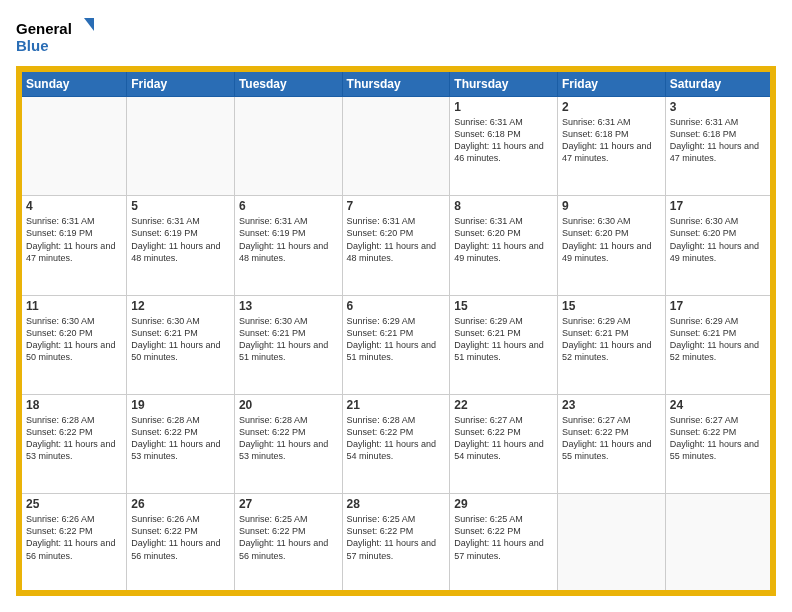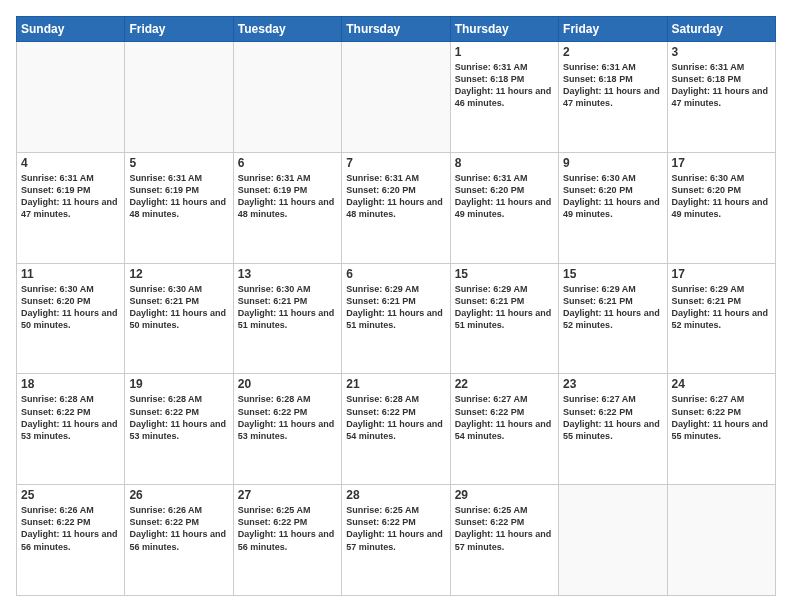--- a/index.html
+++ b/index.html
@@ -35,21 +35,21 @@
       font-size: 32px;
       font-weight: normal;
       color: #333;
     }
     .location {
       font-size: 14px;
       color: #555;
     }
     .calendar {
       flex: 1;
-      border: 1px solid #eab308;
+      border: 6px solid #eab308;
       border-collapse: collapse;
       width: 100%;
       table-layout: fixed;
     }
     .calendar th {
       background-color: #2a6db5;
       color: #fff;
       font-size: 12px;
       font-weight: bold;
       padding: 5px 4px;
@@ -67,30 +67,42 @@
     .day-num {
       font-size: 12px;
       font-weight: bold;
       color: #333;
       margin-bottom: 2px;
     }
     .day-info {
       font-size: 9px;
       color: #333;
       line-height: 1.35;
-      font-weight: bold;
     }
     .empty-cell {
       background: #f9f9f9;
     }
   </style>
 </head>
 <body>
 
 <div class="page">
+  <div class="header">
+    <div class="logo">
+  <svg width="80" height="40" viewBox="0 0 80 40">
+    <text x="0" y="18" font-size="15" font-weight="bold" fill="#000" font-family="Arial">General</text>
+    <text x="0" y="35" font-size="15" font-weight="bold" fill="#2a6db5" font-family="Arial">Blue</text>
+    <polygon points="68,2 78,2 78,15" fill="#2a6db5"></polygon>
+  </svg>
+</div>
+    <div class="title-block">
+      <div class="month-year"></div>
+      <div class="location"></div>
+    </div>
+  </div>
 
   <table class="calendar">
     <thead>
       <tr>
       <th>Sunday</th>
           <th>Friday</th>
           <th>Tuesday</th>
           <th>Thursday</th>
           <th>Thursday</th>
           <th>Friday</th>

